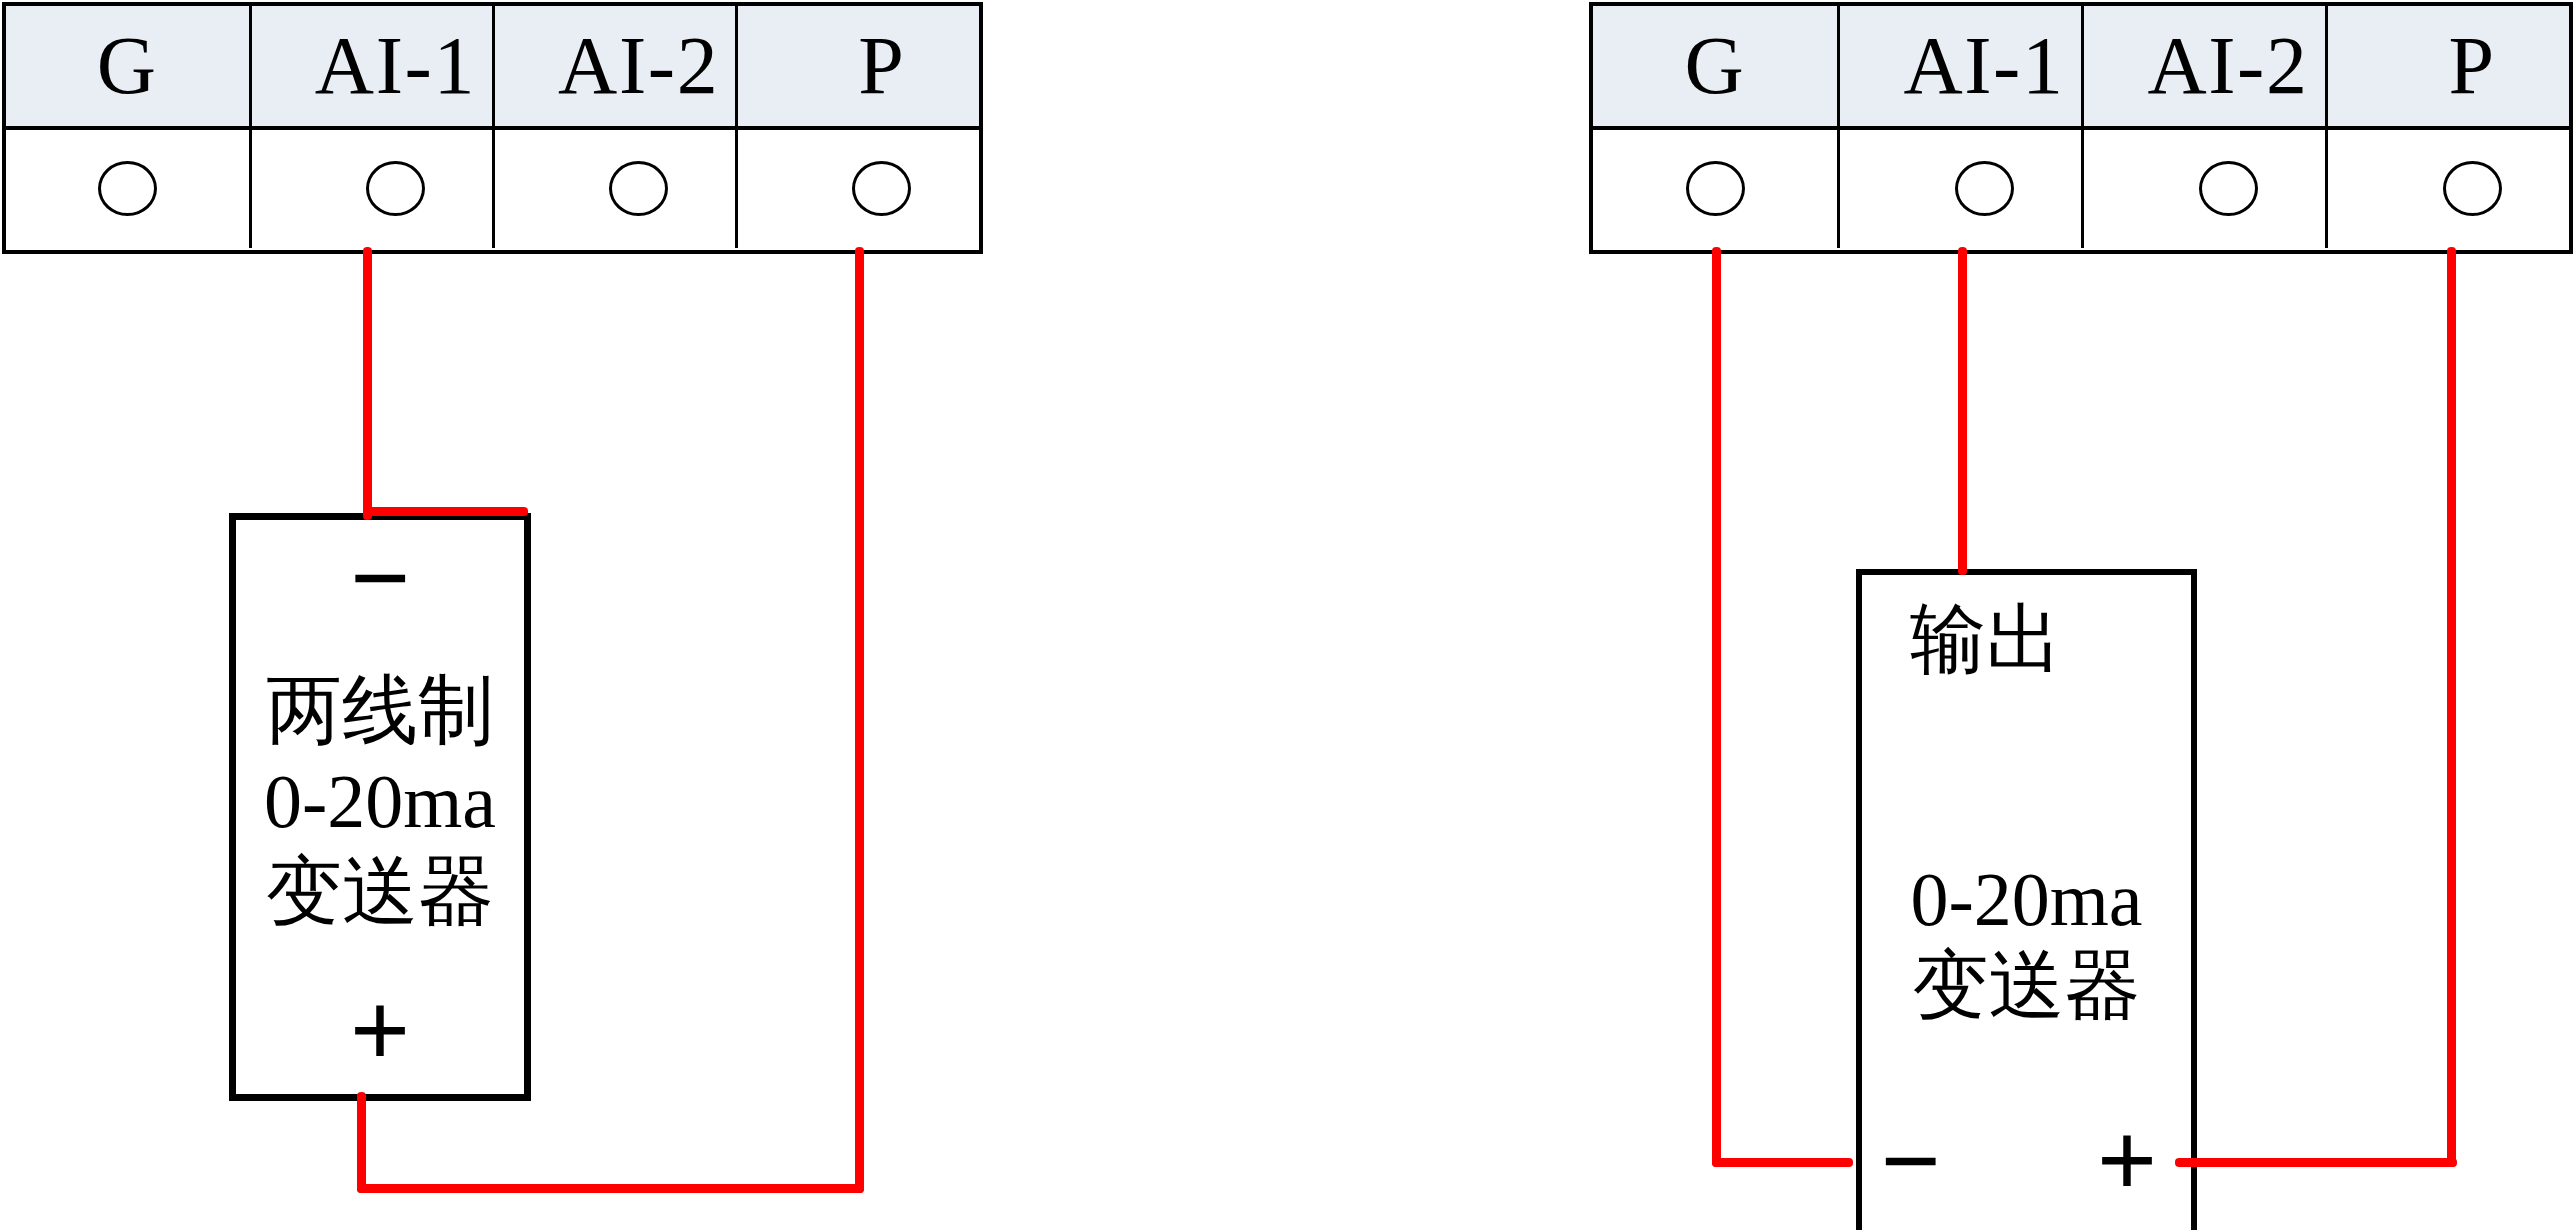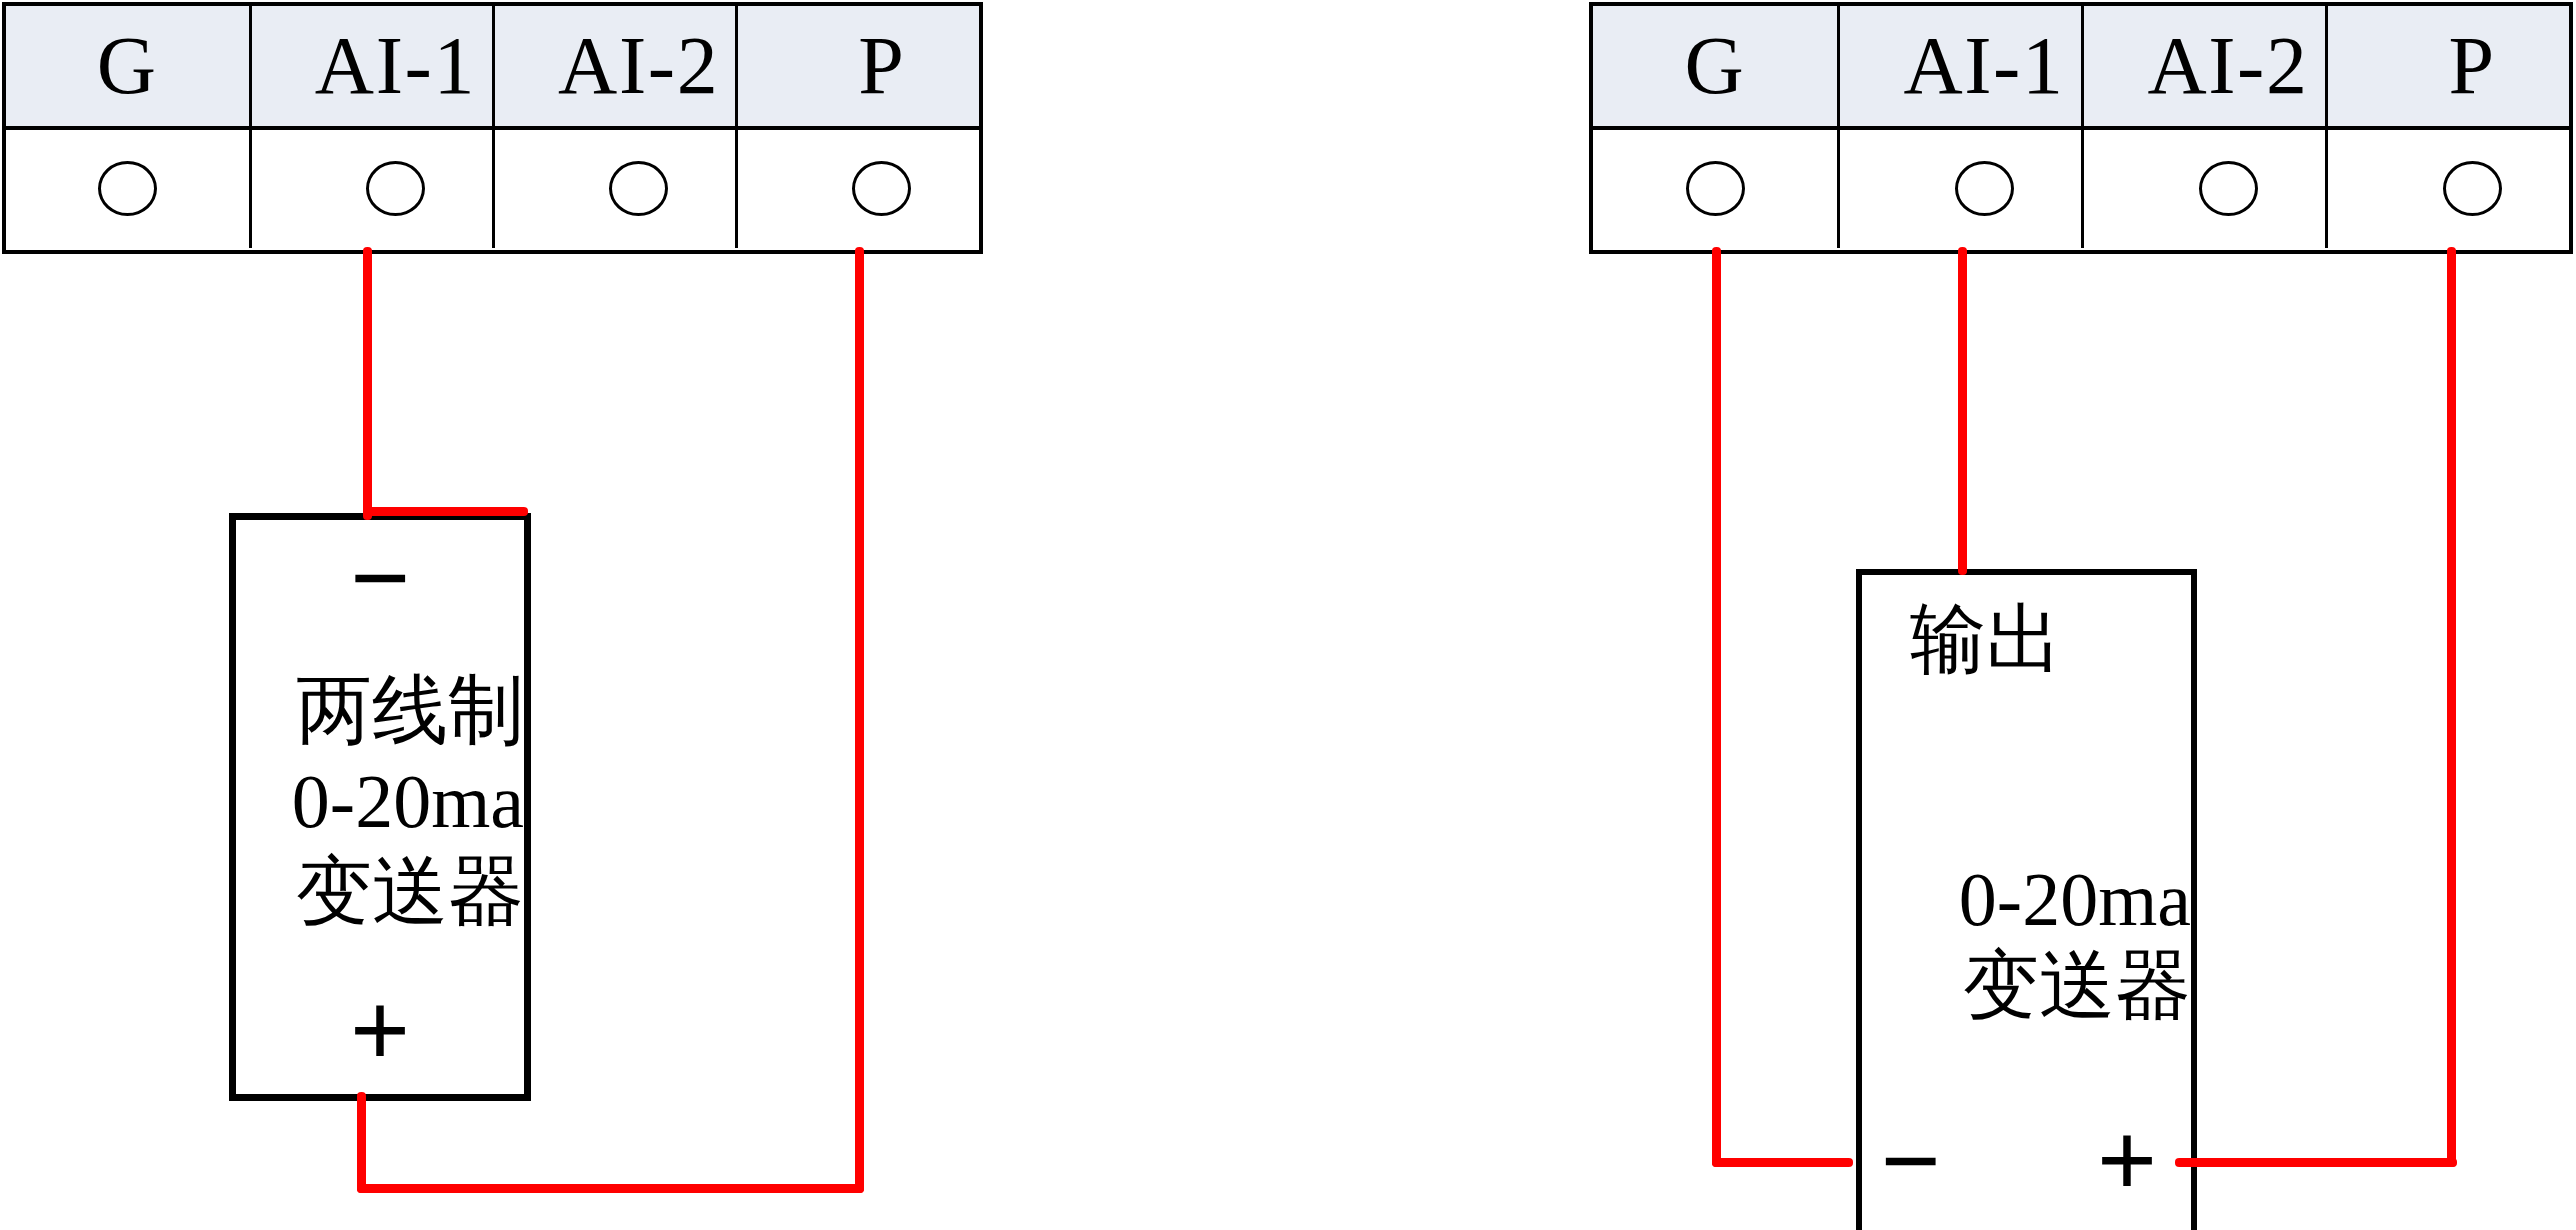--- a/index.html
+++ b/index.html
@@ -47,21 +47,21 @@
   }
   
   .devbox{
     position:absolute;
     box-sizing:border-box;
     background:#ffffff;
     border:7.4px solid #000;
   }
   .bline{
     position:absolute;left:0;right:0;
-    text-align:right;
+    text-align:center;
     font-size:76px;
     line-height:91px;
     color:#000;
     white-space:nowrap;
   }
   .bsym{
     position:absolute;
     font-size:107px;
     font-weight:bold;
     line-height:91px;

